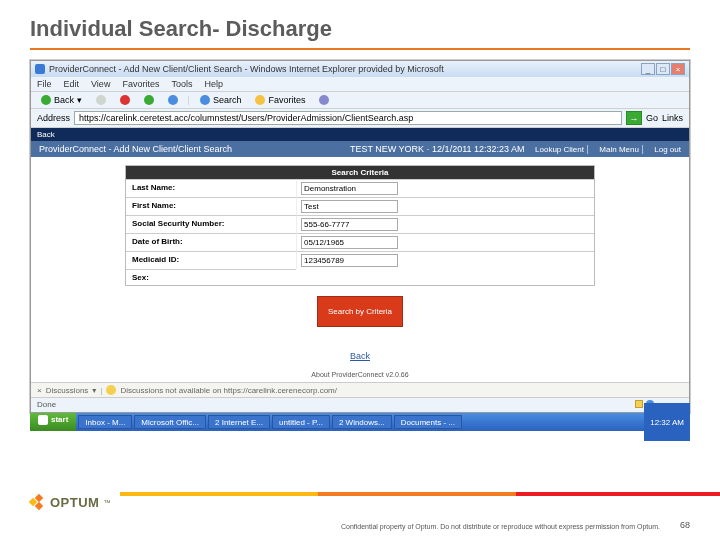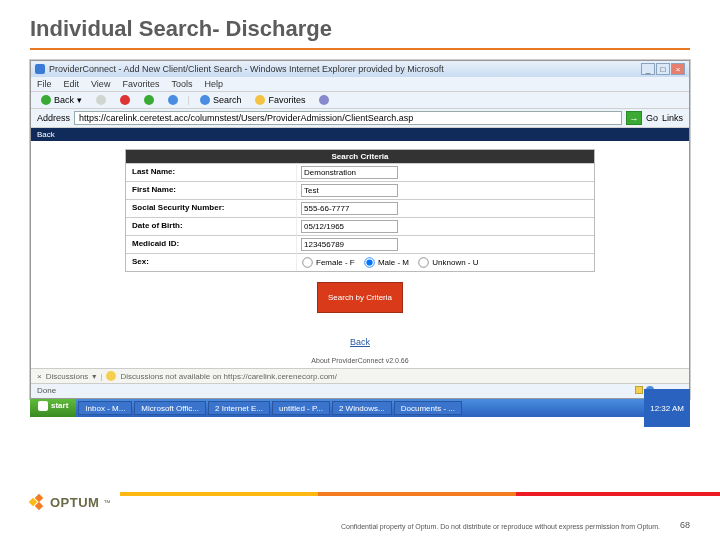--- a/index.html
+++ b/index.html
@@ -283,20 +283,33 @@
     <span>Address</span>
     <input type="text" value="https://carelink.ceretest.acc/columnstest/Users/ProviderAdmission/ClientSearch.asp" style="">
     <span class="gobtn">→</span>
     <span>Go</span>
     <span>Links</span>
   </div>
 
   <div class="viewport">
     <div class="back-strip">Back</div>
 
+    <div class="pc-header">
+      <span>ProviderConnect - Add New Client/Client Search</span>
+      <span class="right">
+        <span>TEST NEW YORK</span>
+        <span> · </span>
+        <span>12/1/2011 12:32:23 AM</span>
+        <a href="#">Lookup Client</a>
+        <span style="color:#cde">|</span>
+        <a href="#">Main Menu</a>
+        <span style="color:#cde">|</span>
+        <a href="#">Log out</a>
+      </span>
+    </div>
 
     <div class="criteria">
       <div class="head">Search Criteria</div>
 
       <div class="row">
         <div class="lbl">Last Name:</div>
         <div class="val"><input type="text" value="Demonstration" style=""></div>
       </div>
       <div class="row">
         <div class="lbl">First Name:</div>
@@ -309,25 +322,20 @@
       <div class="row">
         <div class="lbl">Date of Birth:</div>
         <div class="val"><input type="text" value="05/12/1965" style=""></div>
       </div>
       <div class="row">
         <div class="lbl">Medicaid ID:</div>
         <div class="val"><input type="text" value="123456789" style=""></div>
       </div>
       <div class="row">
         <div class="lbl">Sex:</div>
-        <div class="val radio-group">
-          <label><input type="radio" name="sex" style=""><span>Female - F</span></label>
-          <label><input type="radio" name="sex" checked="" style=""><span>Male - M</span></label>
-          <label><input type="radio" name="sex" style=""><span>Unknown - U</span></label>
-        </div>
       </div>
     </div>
 
     <div class="search-btn-row">
       <button class="search-btn">Search by Criteria</button>
     </div>
 
     <div class="back-link">Back</div>
     <div class="about-line">About ProviderConnect v2.0.66</div>
   </div>

